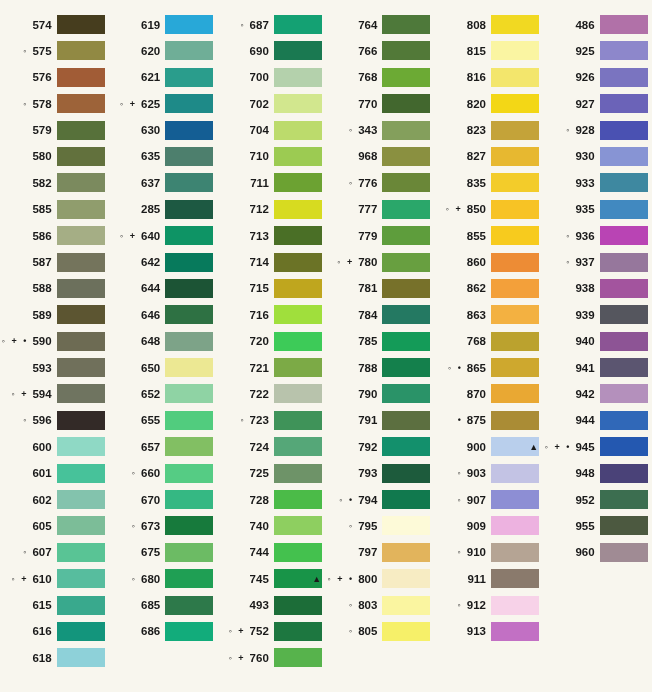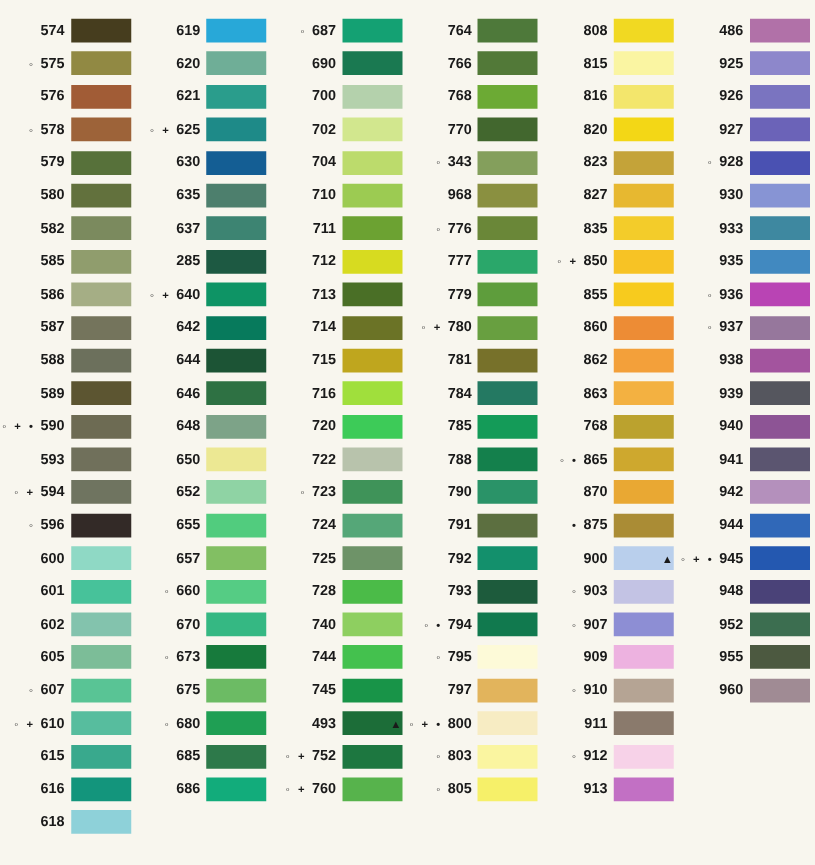--- a/index.html
+++ b/index.html
@@ -436,20 +436,26 @@
         <div class="swatch" style="background: rgb(160, 223, 60);"></div>
       </div>
       <div class="row">
         <span class="label">
           <span>720</span>
         </span>
         <div class="swatch" style="background: rgb(61, 203, 88);"></div>
       </div>
       <div class="row">
         <span class="label">
+          <span>721</span>
+        </span>
+        <div class="swatch" style="background: rgb(124, 170, 70);"></div>
+      </div>
+      <div class="row">
+        <span class="label">
           <span>722</span>
         </span>
         <div class="swatch" style="background: rgb(184, 195, 172);"></div>
       </div>
       <div class="row">
         <span class="label">
           <span class="sym">◦</span>
           <span>723</span>
         </span>
         <div class="swatch" style="background: rgb(63, 147, 89);"></div>

